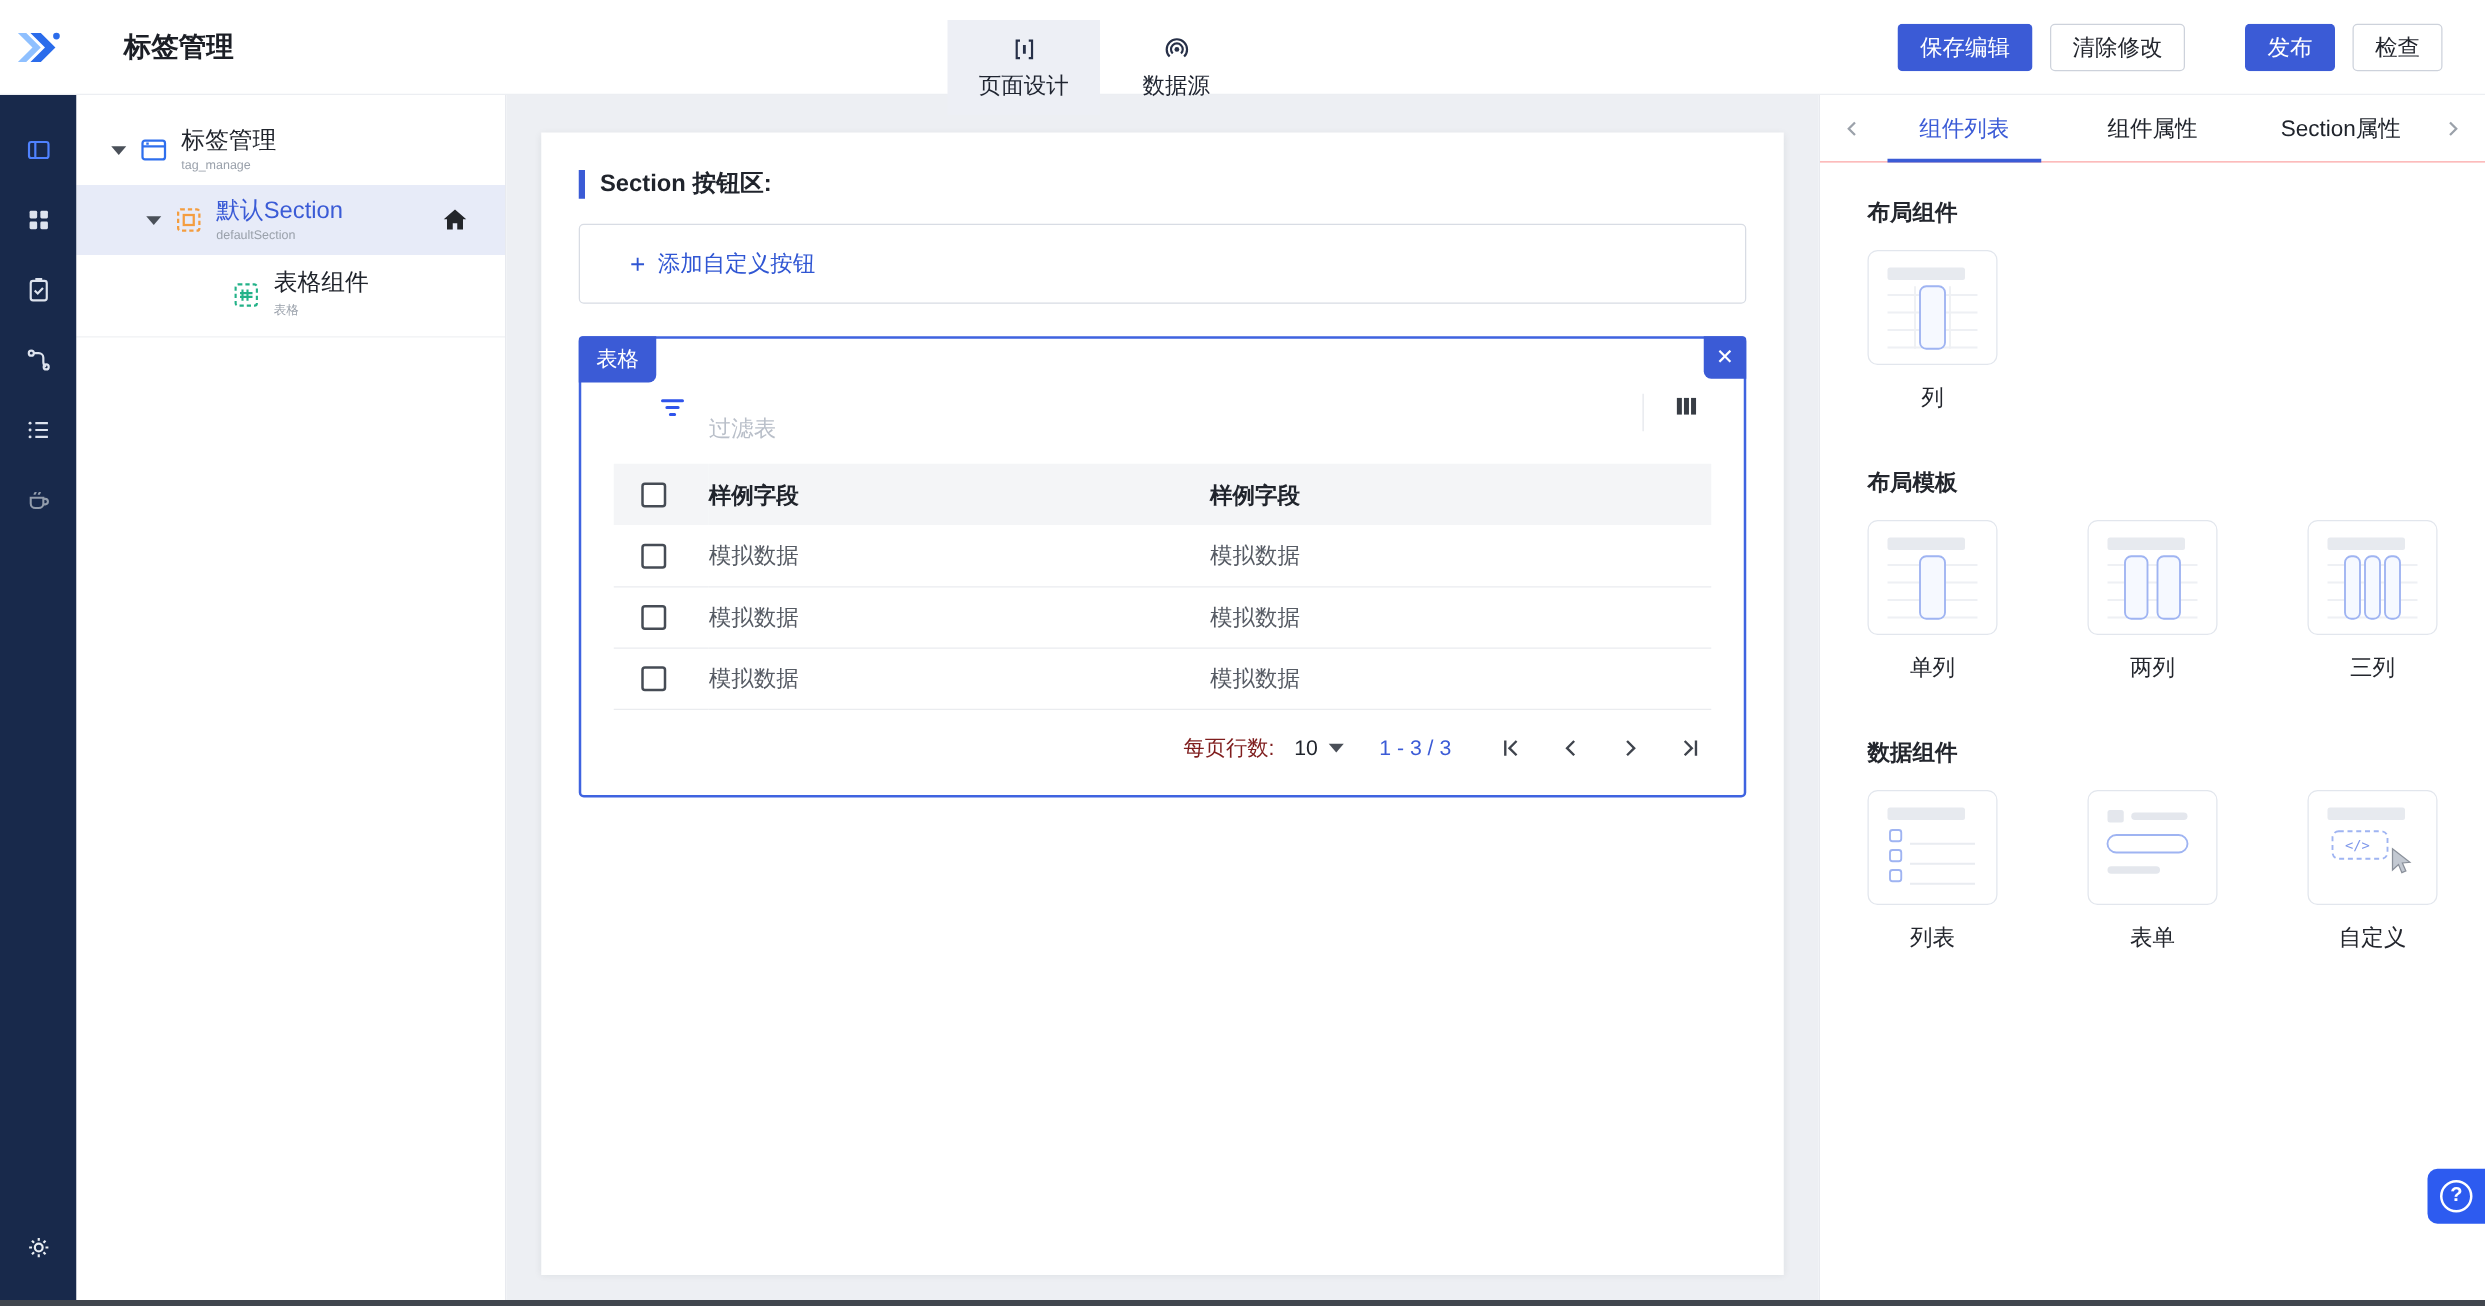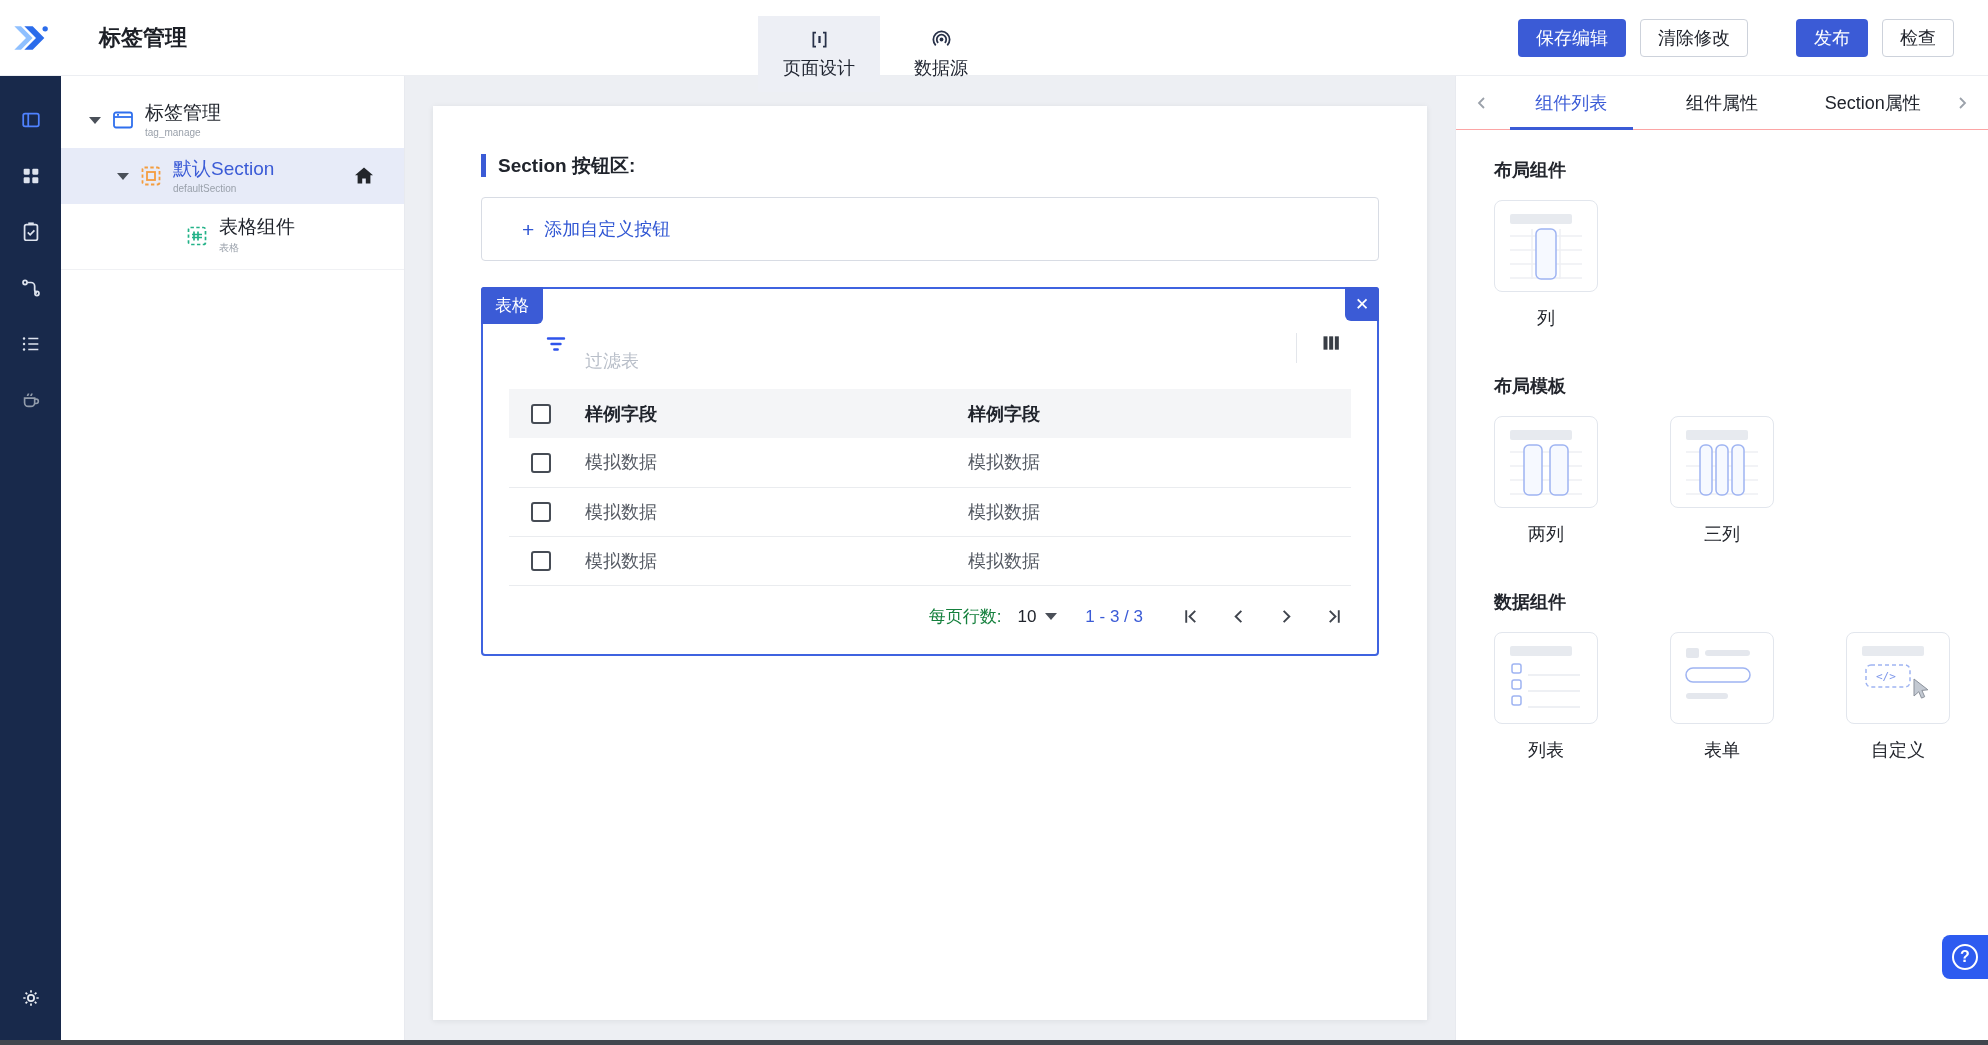--- a/index.html
+++ b/index.html
@@ -38,21 +38,21 @@
   .row-section { padding:10px 0 10px 56px; background:#e7ebf8; }
   .row-section .tree-label { color:#3b5bd6; }
   .row-table { padding:12px 0 14px 124px; border-bottom:1px solid #f0f1f4; }
   .caret { width:0; height:0; border-left:6px solid transparent; border-right:6px solid transparent; border-top:7px solid #4a5059; margin-right:10px; flex:none; }
   .node-ic { margin-right:10px; flex:none; display:flex; }
   .home-ic { margin-left:auto; margin-right:28px; display:flex; color:#23262b; }
 
   
   .canvas { position:absolute; top:76px; left:405px; right:533px; bottom:5px; background:#edeff3; }
   .card { position:absolute; top:30px; left:28px; right:28px; bottom:20px; background:#fff; box-shadow:0 1px 6px rgba(31,35,41,.08); }
-  .card-inner { padding:48px; }
+  .card-inner { padding:30px; }
   .section-title { font-size:19px; font-weight:700; color:#20242c; border-left:5px solid #3b5bd6; padding-left:12px; line-height:23px; }
   .add-box { margin-top:20px; border:1px solid #d8dce4; border-radius:4px; height:64px; display:flex; align-items:center; padding-left:40px; color:#3056d3; font-size:18px; cursor:pointer; }
   .plus { margin-right:10px; font-size:21px; line-height:1; }
 
   .table-widget { margin-top:26px; border:2px solid #3f63e0; border-radius:4px; position:relative; padding:44px 26px 6px; }
   .widget-badge { position:absolute; top:-2px; left:-2px; background:#3b5bd6; color:#fff; font-size:17px; padding:7px 14px; border-radius:3px 0 6px 0; }
   .widget-close { position:absolute; top:-2px; right:-2px; width:34px; height:34px; background:#3b5bd6; color:#fff; display:flex; align-items:center; justify-content:center; font-size:17px; border-radius:0 3px 0 6px; cursor:pointer; }
 
   .filter-row { display:flex; height:56px; padding-left:36px; }
   .filter-input { border:none; outline:none; flex:1; font-size:18px; margin-left:18px; color:#333; background:transparent; font-family:inherit; }
@@ -62,21 +62,21 @@
 
   table.data { width:100%; border-collapse:collapse; }
   table.data thead tr { background:#f4f5f7; }
   table.data th, table.data td { height:49px; text-align:left; font-size:18px; padding:0; }
   table.data th { font-weight:700; color:#20242c; }
   table.data td { color:#565b64; border-bottom:1px solid #eaecef; }
   .col-check { width:76px; padding-left:22px !important; }
   .checkbox { width:20px; height:20px; border:2px solid #464c55; border-radius:3px; display:inline-block; vertical-align:middle; background:#fff; cursor:pointer; }
 
   .pager { display:flex; align-items:center; justify-content:flex-end; height:62px; font-size:17px; }
-  .pager-label { color:#15803d; }
+  .pager-label { color:#7f1d1d; }
   .pager-select { display:flex; align-items:center; margin-left:16px; color:#20242c; cursor:pointer; }
   .caret-down { width:0; height:0; border-left:6px solid transparent; border-right:6px solid transparent; border-top:7px solid #4a4f58; margin-left:9px; }
   .pager-range { color:#3b5bd6; margin-left:28px; }
   .pager-btns { display:flex; align-items:center; margin-left:16px; }
   .pg-btn { width:34px; height:34px; margin-left:14px; display:flex; align-items:center; justify-content:center; color:#3f444d; cursor:pointer; }
 
   
   .rpanel { position:absolute; top:76px; right:0; bottom:5px; width:533px; background:#fff; border-left:1px solid #e8eaef; z-index:4; }
   .rtabs { height:54px; display:flex; align-items:center; border-bottom:1px solid #fca5a5; padding:0 12px; }
   .rtab-chevron { color:#9ba1aa; width:28px; height:54px; display:flex; align-items:center; justify-content:center; cursor:pointer; }
@@ -375,20 +375,30 @@
       </div>
 
       <div class="rsection">
         <div class="rsection-title">布局模板</div>
         <div class="cards">
           <div class="card-item">
             <div class="thumb">
               <svg width="84" height="74" viewBox="0 0 84 74">
                 <rect x="6" y="5" width="62" height="10" rx="2" fill="#e7eaef"></rect>
                 <path d="M6 27h72M6 41h72M6 55h72M6 69h72" stroke="#eef0f4" stroke-width="1.5"></path>
+                <rect x="32" y="20" width="20" height="50" rx="5" fill="#f6f9ff" stroke="#9fb4f2" stroke-width="1.5"></rect>
+              </svg>
+            </div>
+            <div class="card-label">单列</div>
+          </div>
+          <div class="card-item">
+            <div class="thumb">
+              <svg width="84" height="74" viewBox="0 0 84 74">
+                <rect x="6" y="5" width="62" height="10" rx="2" fill="#e7eaef"></rect>
+                <path d="M6 27h72M6 41h72M6 55h72M6 69h72" stroke="#eef0f4" stroke-width="1.5"></path>
                 <rect x="20" y="20" width="18" height="50" rx="5" fill="#f6f9ff" stroke="#9fb4f2" stroke-width="1.5"></rect>
                 <rect x="46" y="20" width="18" height="50" rx="5" fill="#f6f9ff" stroke="#9fb4f2" stroke-width="1.5"></rect>
               </svg>
             </div>
             <div class="card-label">两列</div>
           </div>
           <div class="card-item">
             <div class="thumb">
               <svg width="84" height="74" viewBox="0 0 84 74">
                 <rect x="6" y="5" width="62" height="10" rx="2" fill="#e7eaef"></rect>

